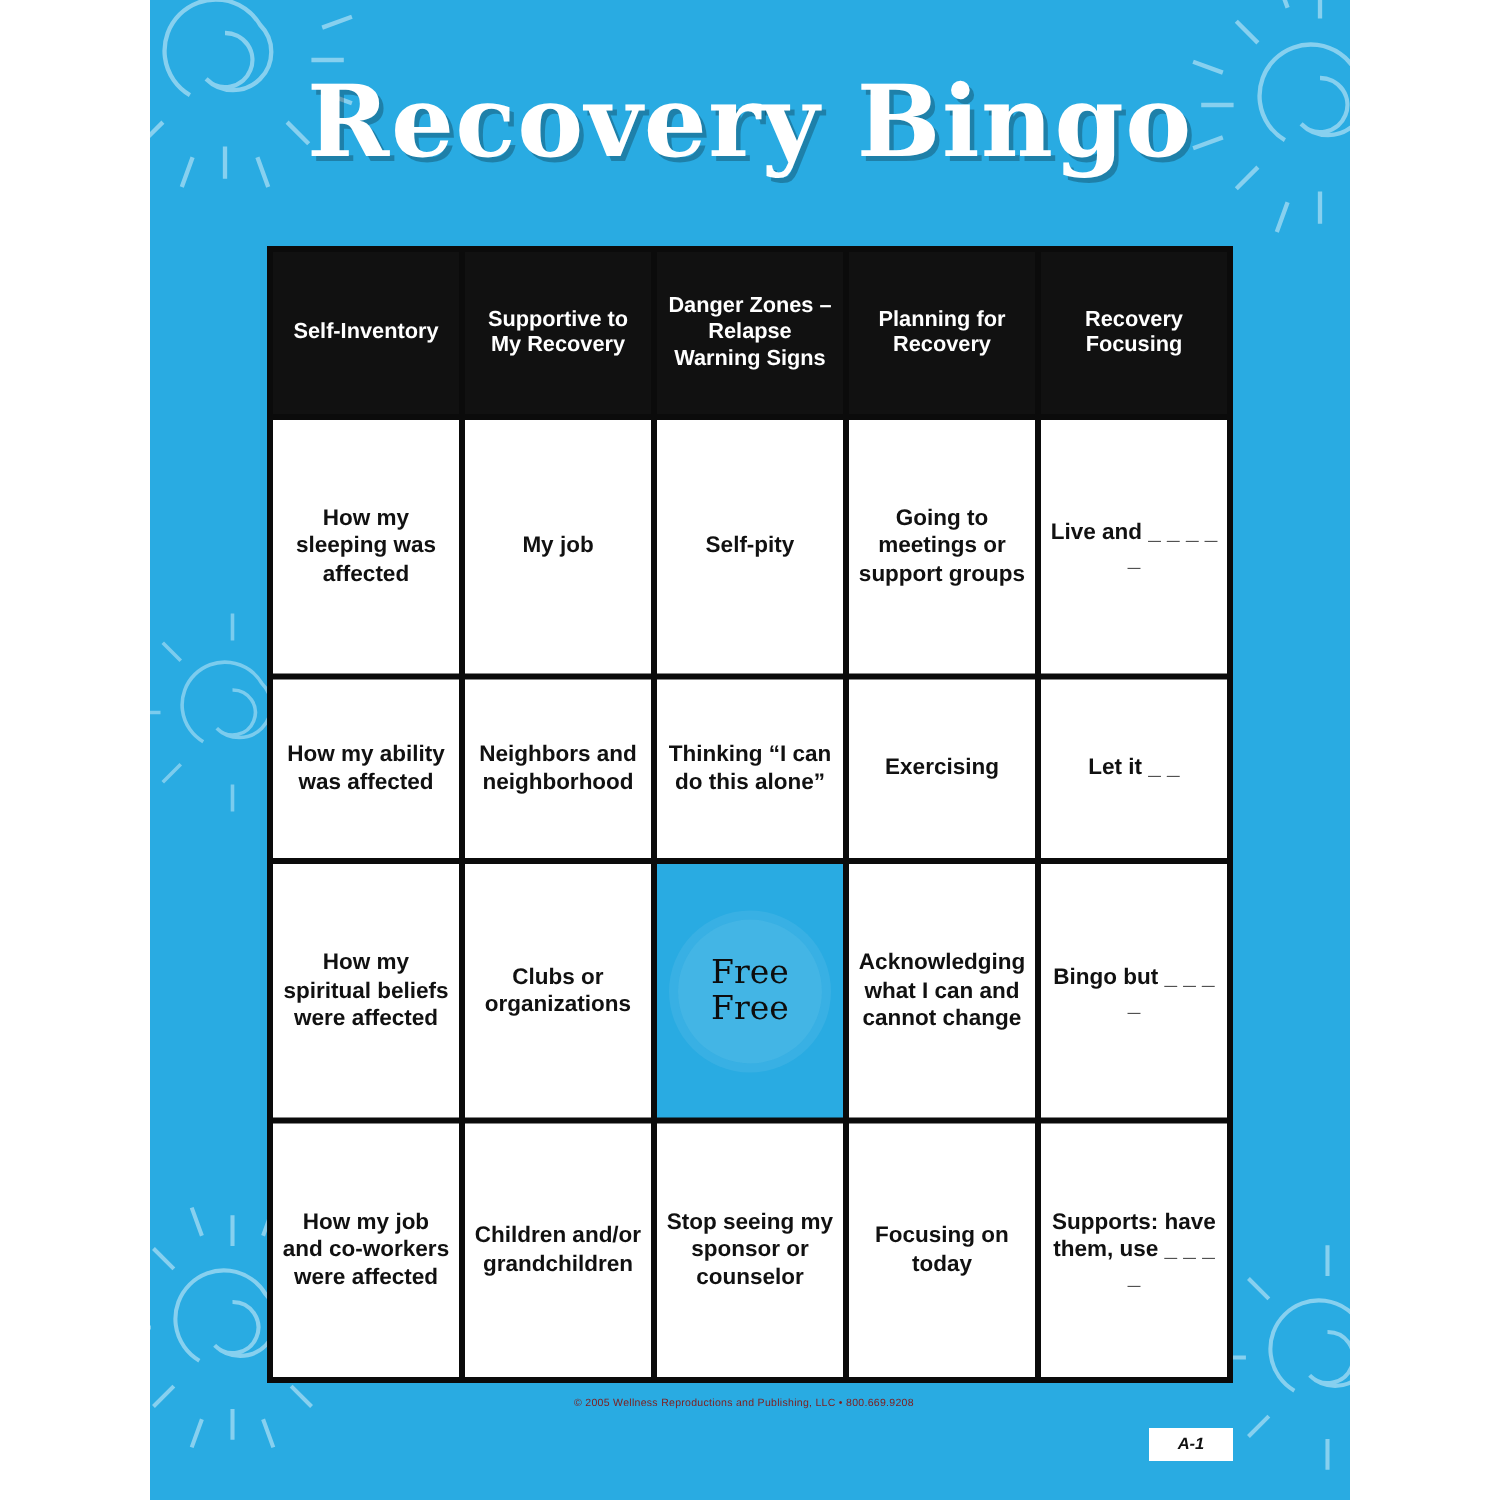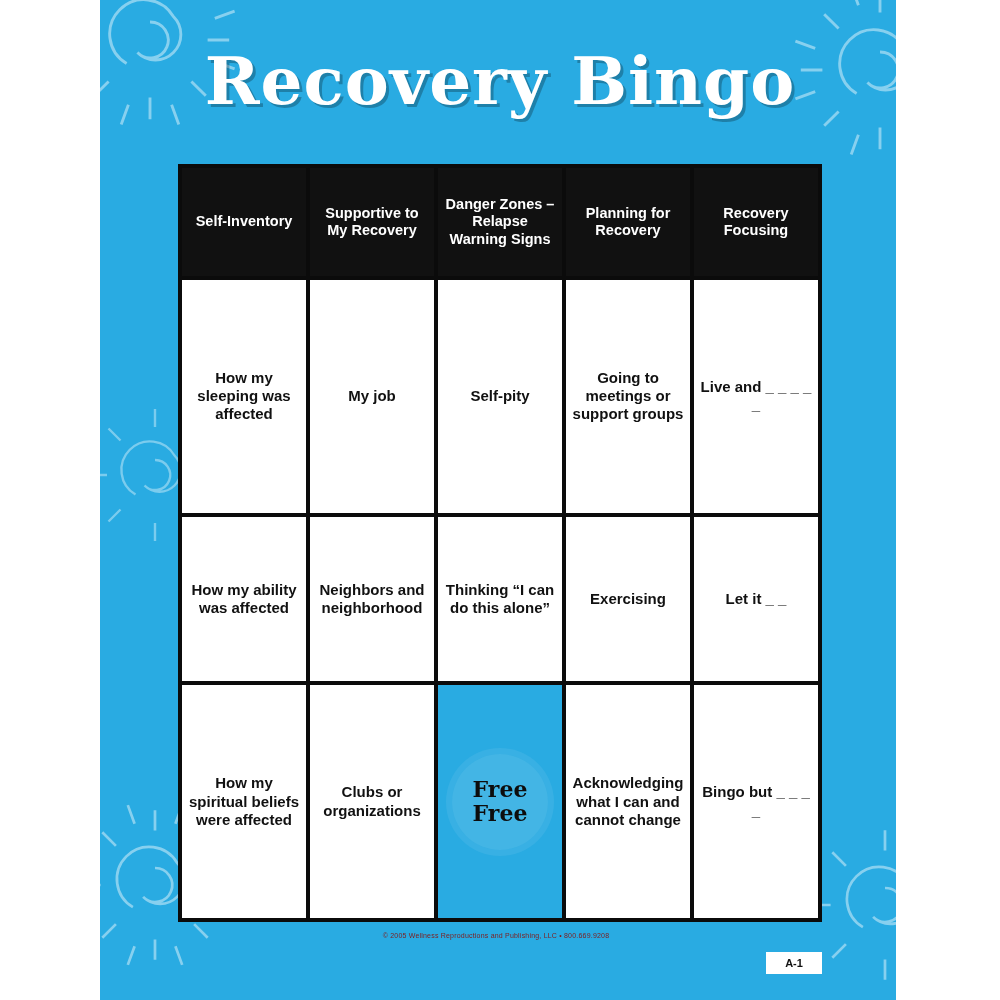--- a/index.html
+++ b/index.html
@@ -6,21 +6,21 @@
     margin: 0;
     padding: 0;
     width: 1000px;
     height: 1000px;
     background: #ffffff;
     font-family: "Liberation Sans", sans-serif;
   }
 
   #page {
     position: relative;
-    width: 896px;
+    width: 1000px;
     height: 1000px;
     background: #ffffff;
     overflow: hidden;
   }
 
   
   #poster {
     position: absolute;
     left: 100px;
     top: 0px;
@@ -102,21 +102,21 @@
     background: #29ABE2;
     position: relative;
   }
 
   .free-inner {
     position: relative;
     z-index: 2;
     font-family: "DejaVu Serif", serif;
     font-size: 22px;
     line-height: 1.08;
-    font-weight: bold;
+    font-weight: normal;
     color: #0d0d0d;
   }
 
   .free-ring {
     position: absolute;
     left: 50%;
     top: 50%;
     transform: translate(-50%, -50%);
     width: 96px;
     height: 96px;
@@ -147,20 +147,21 @@
     width: 56px;
     height: 22px;
     background: #ffffff;
     color: #111111;
     font-size: 11px;
     font-weight: bold;
     display: flex;
     align-items: center;
     justify-content: center;
     z-index: 4;
+    font-style: italic;
   }
 </style>
 </head>
 <body>
 
 <div id="page">
 
   <div id="poster">
 
     <svg class="sun" style="left:-40px; top:-50px; width:180px; height:180px;" viewBox="0 0 100 100">
@@ -240,20 +241,27 @@
             <td class="free">
               <div class="free-ring"></div>
               <div class="free-inner">
                 <div>Free</div>
                 <div>Free</div>
               </div>
             </td>
             <td>Acknowledging what I can and cannot change</td>
             <td>Bingo but _ _ _ _</td>
           </tr>
+          <tr>
+            <td>How my job and co-workers were affected</td>
+            <td>Children and/or grandchildren</td>
+            <td>Stop seeing my sponsor or counselor</td>
+            <td>Focusing on today</td>
+            <td>Supports: have them, use _ _ _ _</td>
+          </tr>
         </tbody>
       </table>
     </div>
 
     <div id="copyright">© 2005 Wellness Reproductions and Publishing, LLC • 800.669.9208</div>
     <div id="pagecode">A-1</div>
 
   </div>
 </div>
 

